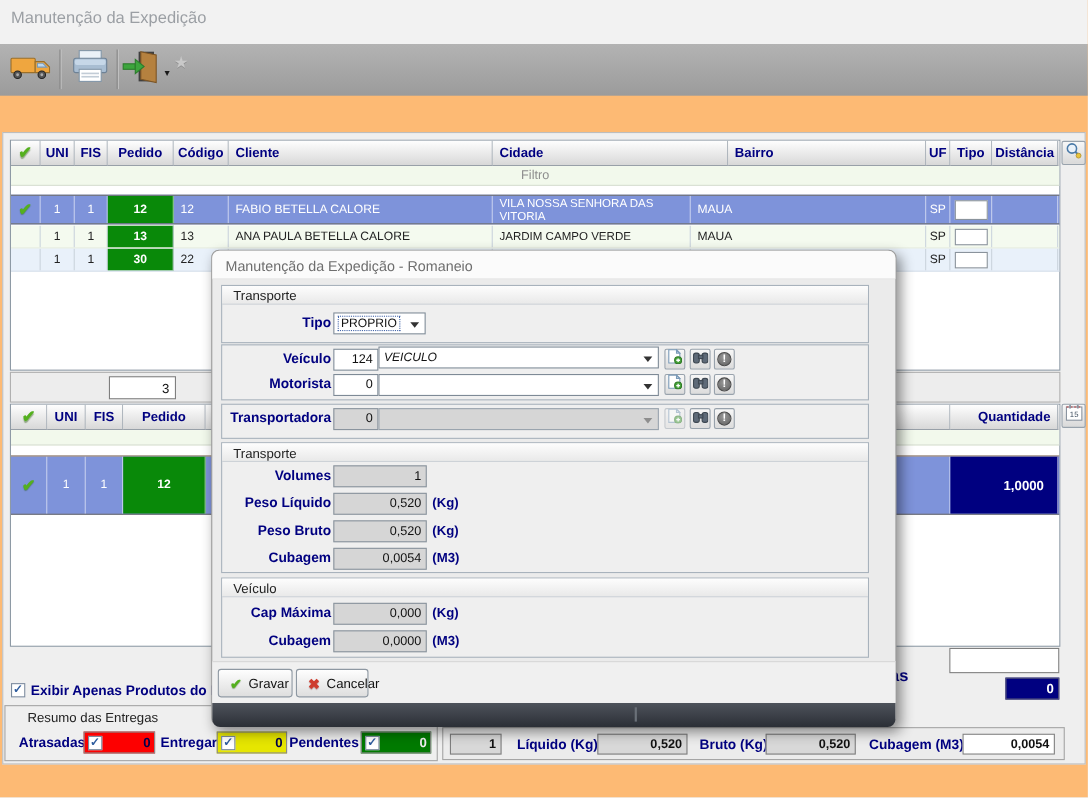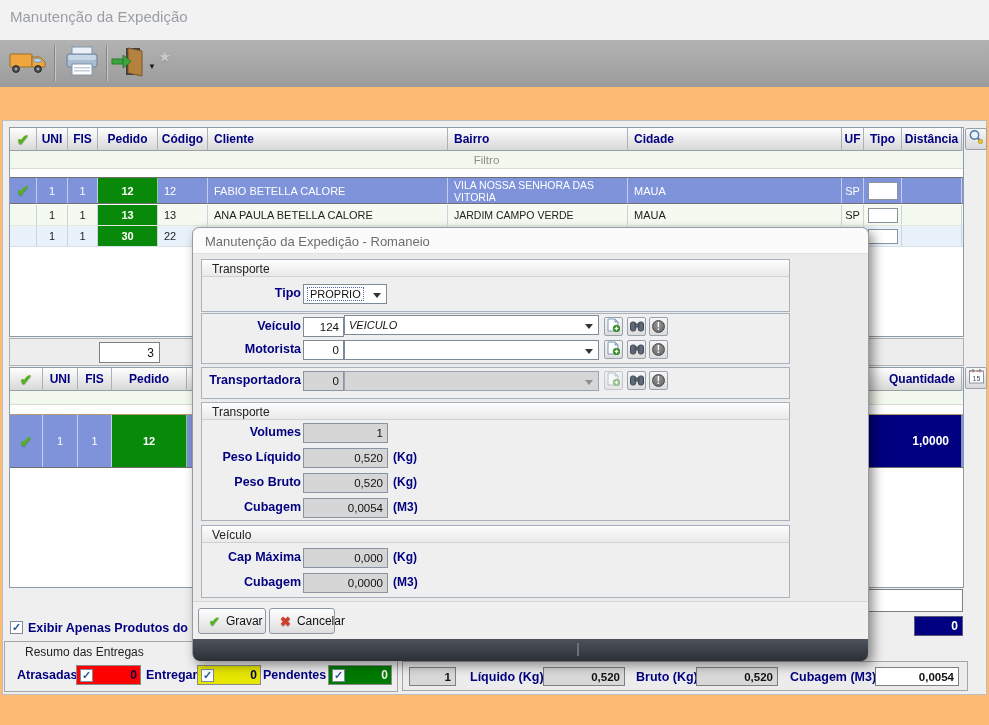--- a/index.html
+++ b/index.html
@@ -41,21 +41,21 @@
   .wrapcell{white-space:normal;line-height:12px;font-size:10.5px !important;align-items:center;}
 
   .w1{width:27px}.w2{width:31px}.w3{width:30px}.w4{width:60px}.w5{width:50px}.w6{width:240px}.w7{width:180px}.w8{width:214px}.w9{width:22px}.w10{width:38px}.w11{width:60px}
   .v1{width:33px}.v2{width:35px}.v3{width:34px}.v4{width:75px}.v5{width:677px}.v6{width:98px}
 
   .sidebtn{position:absolute;width:22px;height:22px;background:linear-gradient(#F7F7F7,#D9D9D9);border:1px solid #98A2AC;border-radius:2px;display:flex;align-items:center;justify-content:center;}
   .countstrip{position:absolute;background:#EDEDED;border:1px solid #B0B0B0;}
   .countbox{position:absolute;background:#fff;border:1px solid #7F7F7F;font-size:12px;color:#111;text-align:right;padding:3px 5px 0;}
 
   
-  .modal{position:absolute;left:192px;top:227px;width:677px;height:433px;background:#EBEBEB;border:1px solid #9B9B9B;border-radius:7px;box-shadow:4px 5px 12px rgba(0,0,0,.45);z-index:10;}
+  .modal{position:absolute;left:192px;top:227px;width:623px;height:433px;background:#EBEBEB;border:1px solid #9B9B9B;border-radius:7px;box-shadow:4px 5px 12px rgba(0,0,0,.45);z-index:10;}
   .mtitle{position:absolute;left:0;top:0;width:100%;height:26px;background:#FBFBFB;border-radius:7px 7px 0 0;border-bottom:1px solid #E2E2E2;}
   .mtitle span{position:absolute;left:12px;top:6px;font-size:13px;color:#6E6E6E;}
   .grp,.pnl{position:absolute;border:1px solid #A8B2BC;background:#EFEFEF;}
   .grp-h{height:17px;background:linear-gradient(#FDFDFD,#E9E9E9);border-bottom:1px solid #CDD2D7;font-size:12px;color:#222;padding:2px 0 0 10px;}
   .dlbl{position:absolute;left:0;width:108px;text-align:right;color:#000080;font-weight:bold;font-size:12.5px;white-space:nowrap;}
   .unit{position:absolute;color:#000080;font-weight:bold;font-size:12px;white-space:nowrap;}
   .vbox{position:absolute;height:20px;background:#D6D6D6;border:1px solid #8A949E;font-size:11.5px;color:#111;text-align:right;padding:3px 4px 0;}
   .vw{background:#fff;border-color:#7E8A96;}
   .combo{position:absolute;height:20px;background:#fff;border:1px solid #7E8A96;font-size:11px;color:#111;padding:3px 18px 0 4px;overflow:hidden;}
   .combo .arr{position:absolute;right:5px;top:8px;width:0;height:0;border:4px solid transparent;border-top:5px solid #333;}
@@ -146,22 +146,22 @@
   <div class="panel" style="left:9px;top:127px;width:955px;height:210px;">
     <div class="grow hdr" style="top:0;height:23px;">
       <div class="c w1">
           <span class="chk">✔</span>
         </div>
       <div class="c w2">UNI</div>
       <div class="c w3">FIS</div>
       <div class="c w4">Pedido</div>
       <div class="c w5">Código</div>
       <div class="c w6 left">Cliente</div>
+      <div class="c w8 left">Cidade</div>
       <div class="c w7 left">Bairro</div>
-      <div class="c w8 left">Cidade</div>
       <div class="c w9">UF</div>
       <div class="c w10">Tipo</div>
       <div class="c w11">Distância</div>
     </div>
     <div class="filterrow" style="top:23px;height:18px;">
       <span>Filtro</span>
     </div>
     <div class="grow selrow" style="top:49px;height:27px;">
       <div class="c w1">
           <span class="chk">✔</span>

